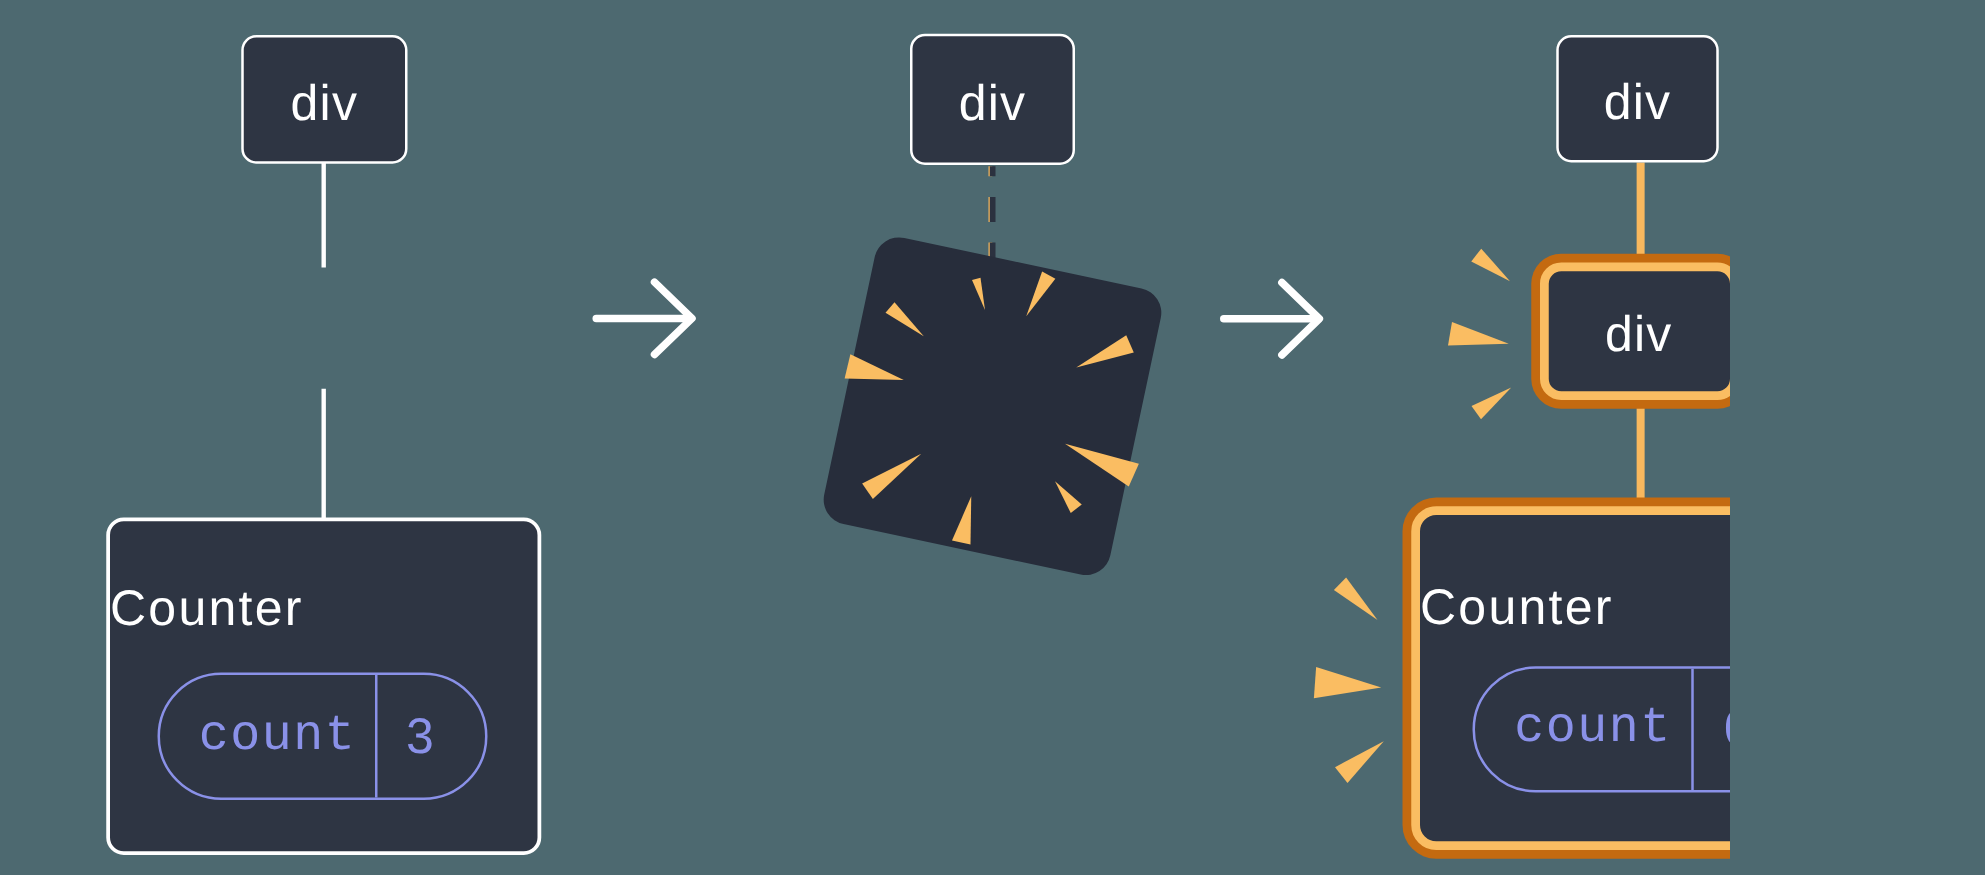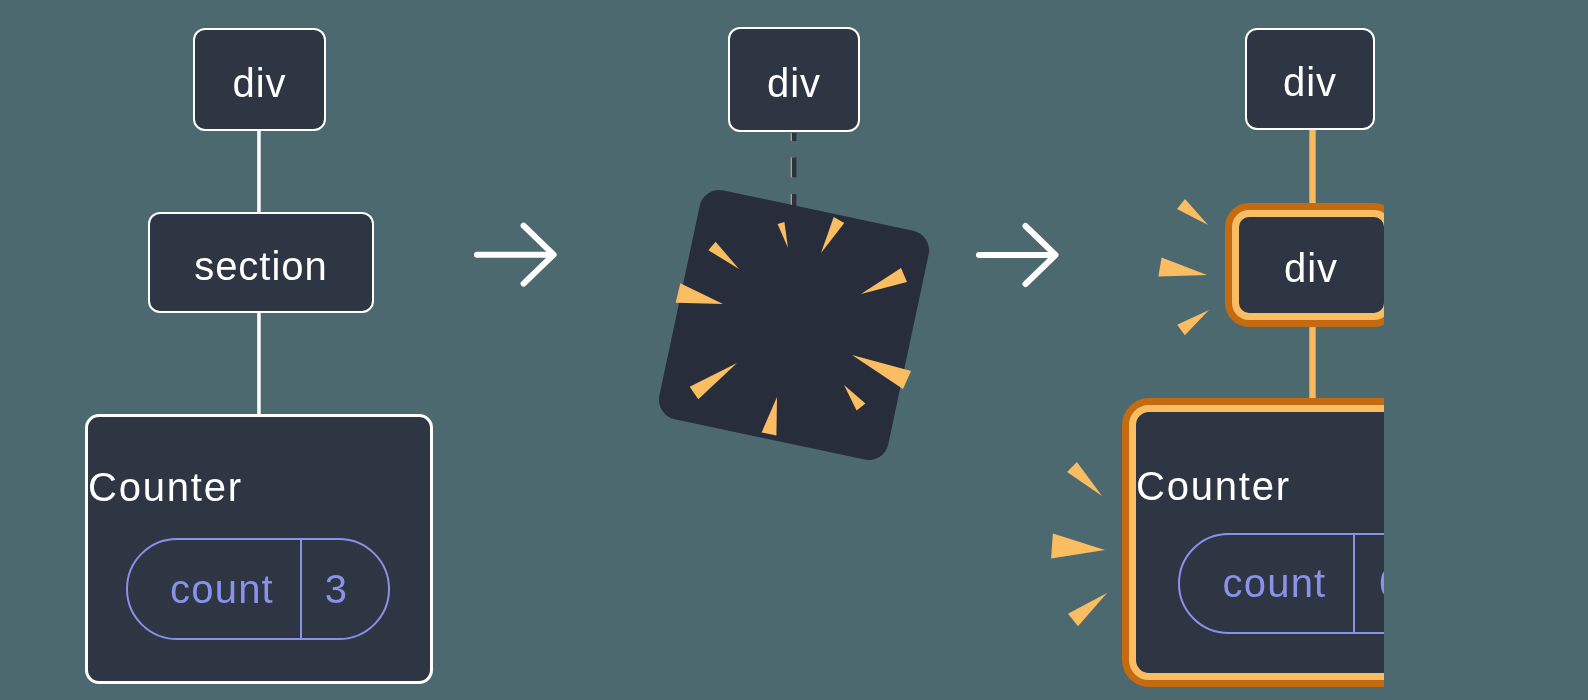--- a/index.html
+++ b/index.html
@@ -80,21 +80,21 @@
     display: flex;
     font-size: 40px;
     letter-spacing: 1.2px;
   }
   .pill .cell {
     display: flex;
     align-items: center;
     justify-content: center;
     box-sizing: border-box;
   }
-  .pill .cell.lbl { padding-left: 16px; }
+  .pill .cell.lbl { padding-left: 16px; font-family: Liberation Mono, monospace; }
   .pill .cell.val { padding-right: 17px; }
   .pill .cell.val {
     border-left: 2px solid var(--state, #8A91E8);
   }
 </style>
 </head>
 <body>
 
 <div class="stage">
 
@@ -147,23 +147,20 @@
       <polygon class="ray" points="1546.1,462.0 1555.9,472.0 1521.0,496.0"></polygon>
       <polygon class="ray" points="1576.6,541.0 1575.4,563.0 1521.0,549.0"></polygon>
       <polygon class="ray" points="1556.2,616.6 1545.8,627.4 1516.0,588.0"></polygon>
     </g>
   </svg>
 
   <div class="node" style="left:193px; top:28px; width:133px; height:103px;">
     <span>div</span>
   </div>
 
-  <div class="node" style="left:148px; top:212px; width:226px; height:101px;">
-    <span>section</span>
-  </div>
 
   <div class="counter" style="left:85px; top:414px; width:348px; height:270px;">
     <div class="title" style="top:47px;">Counter</div>
     <div class="pill" style="left:38px; top:121px; width:264px; height:102px;">
       <div class="cell lbl" style="width:172px;">count</div>
       <div class="cell val" style="flex:1;">3</div>
     </div>
   </div>
 
   <div class="node" style="left:728px; top:27px; width:132px; height:105px;">

